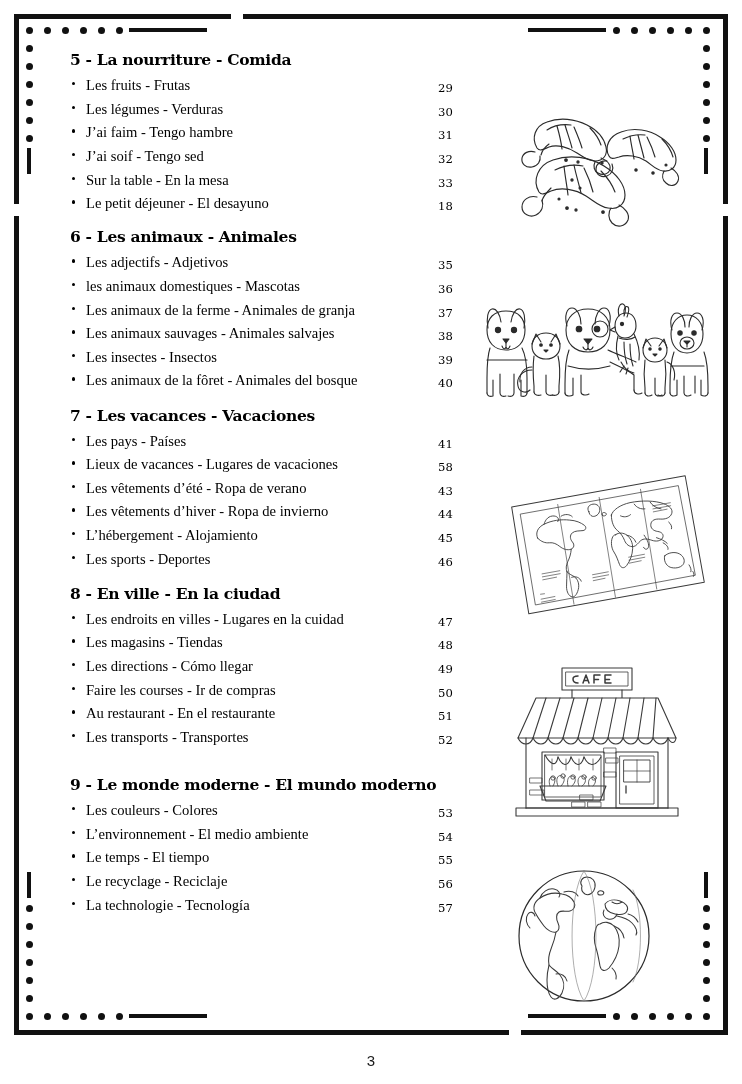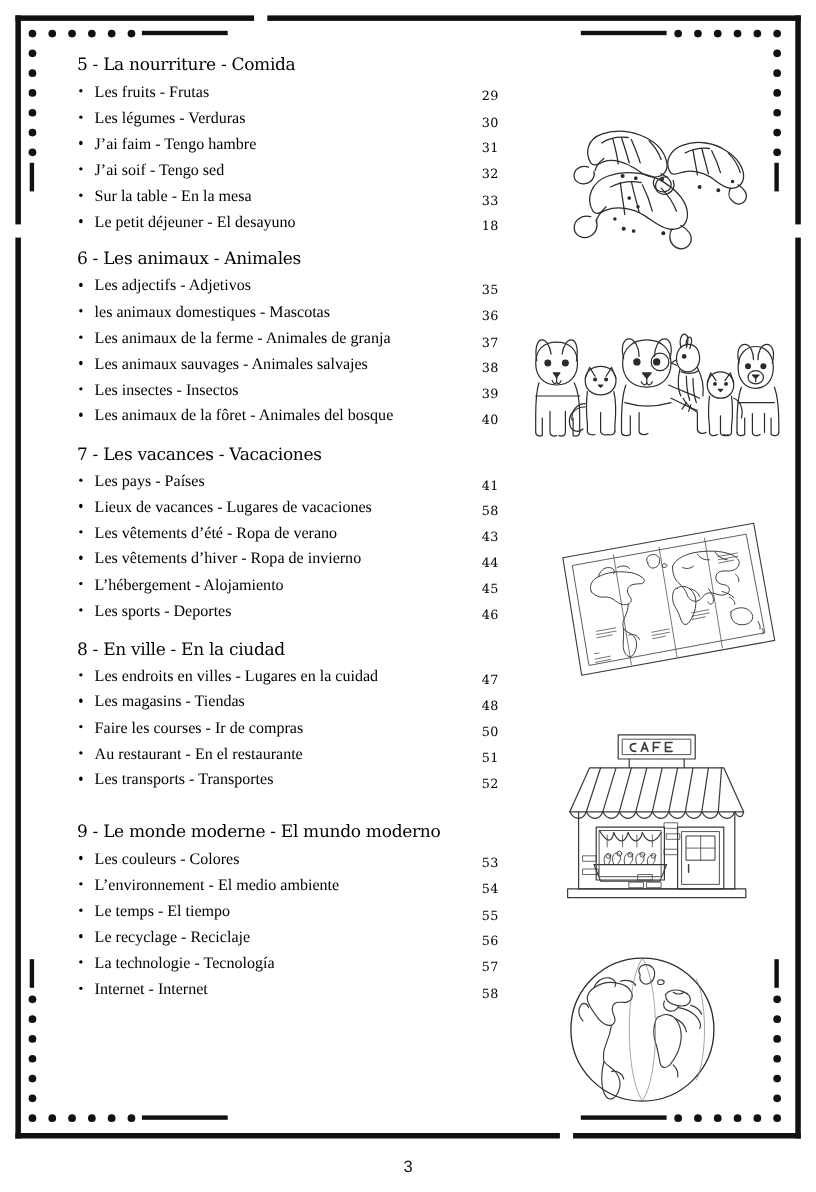--- a/index.html
+++ b/index.html
@@ -58,21 +58,21 @@
   
   .content {
     position: absolute;
     left: 58px;
     top: 50px;
     width: 420px;
   }
   .section { }
   .section-title {
     font-family: "DejaVu Serif", "Liberation Serif", serif;
-    font-weight: normal;
+    font-weight: bold;
     font-size: 15.5px;
     letter-spacing: -0.3px;
     margin: 0 0 6px 12px;
     white-space: nowrap;
   }
   .entries { margin: 0; padding: 0; list-style: none; }
   .entry {
     display: flex;
     align-items: baseline;
     margin-bottom: 3.5px;
@@ -315,20 +315,25 @@
         <span class="label">Les endroits en villes - Lugares en la cuidad</span>
         <span class="page">47</span>
       </li>
       <li class="entry">
         <span class="bullet"></span>
         <span class="label">Les magasins - Tiendas</span>
         <span class="page">48</span>
       </li>
       <li class="entry">
         <span class="bullet"></span>
+        <span class="label">Les directions - Cómo llegar</span>
+        <span class="page">49</span>
+      </li>
+      <li class="entry">
+        <span class="bullet"></span>
         <span class="label">Faire les courses - Ir de compras</span>
         <span class="page">50</span>
       </li>
       <li class="entry">
         <span class="bullet"></span>
         <span class="label">Au restaurant - En el restaurante</span>
         <span class="page">51</span>
       </li>
       <li class="entry">
         <span class="bullet"></span>
@@ -358,25 +363,20 @@
       </li>
       <li class="entry">
         <span class="bullet"></span>
         <span class="label">Le recyclage - Reciclaje</span>
         <span class="page">56</span>
       </li>
       <li class="entry">
         <span class="bullet"></span>
         <span class="label">La technologie - Tecnología</span>
         <span class="page">57</span>
-      </li>
-      <li class="entry">
-        <span class="bullet"></span>
-        <span class="label">Internet - Internet</span>
-        <span class="page">58</span>
       </li>
     </ul>
   </div>
 
 </div>
 
 <div class="illus" style="left:505px; top:100px;">
 <svg width="190" height="135" viewBox="0 0 190 135" fill="none" stroke="#2b2b2b" stroke-width="1.15" stroke-linecap="round" stroke-linejoin="round">
 
   <path d="M32 48 C26 38 30 26 42 22 C55 17 70 19 82 25 C92 30 99 38 101 47 C103 55 98 61 90 61 C83 61 78 57 72 53 C63 47 52 44 44 47 C39 49 35 52 32 48 Z"></path>

